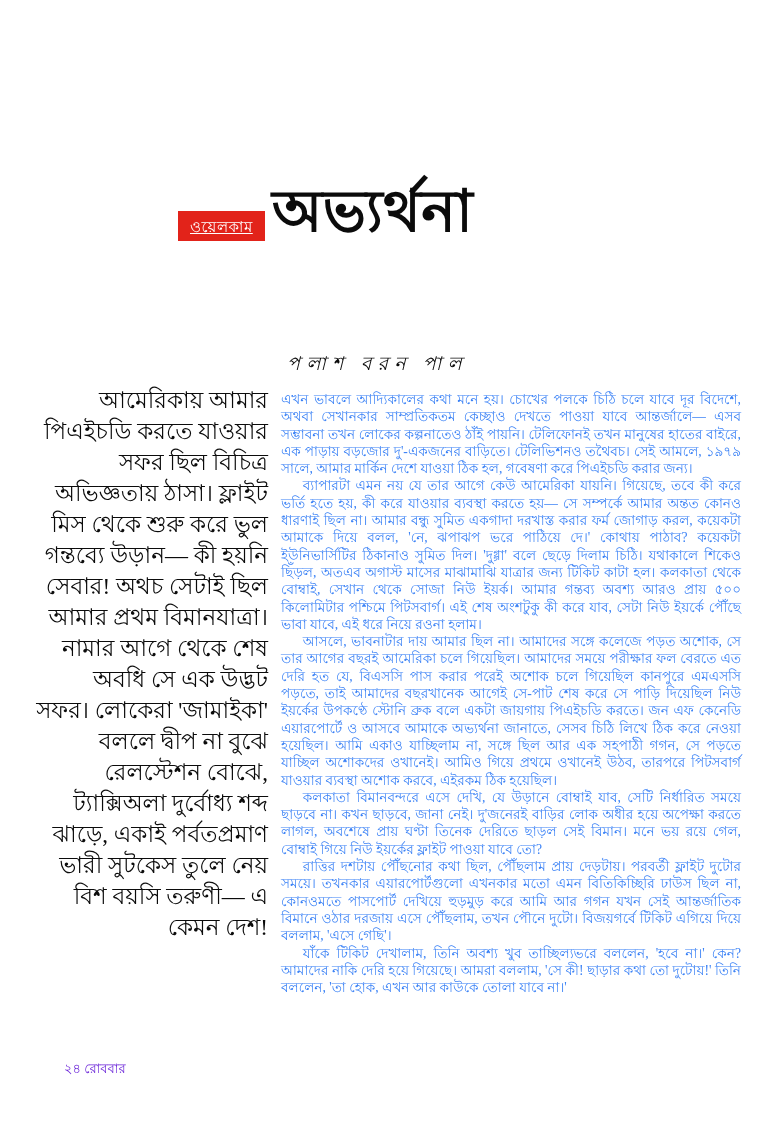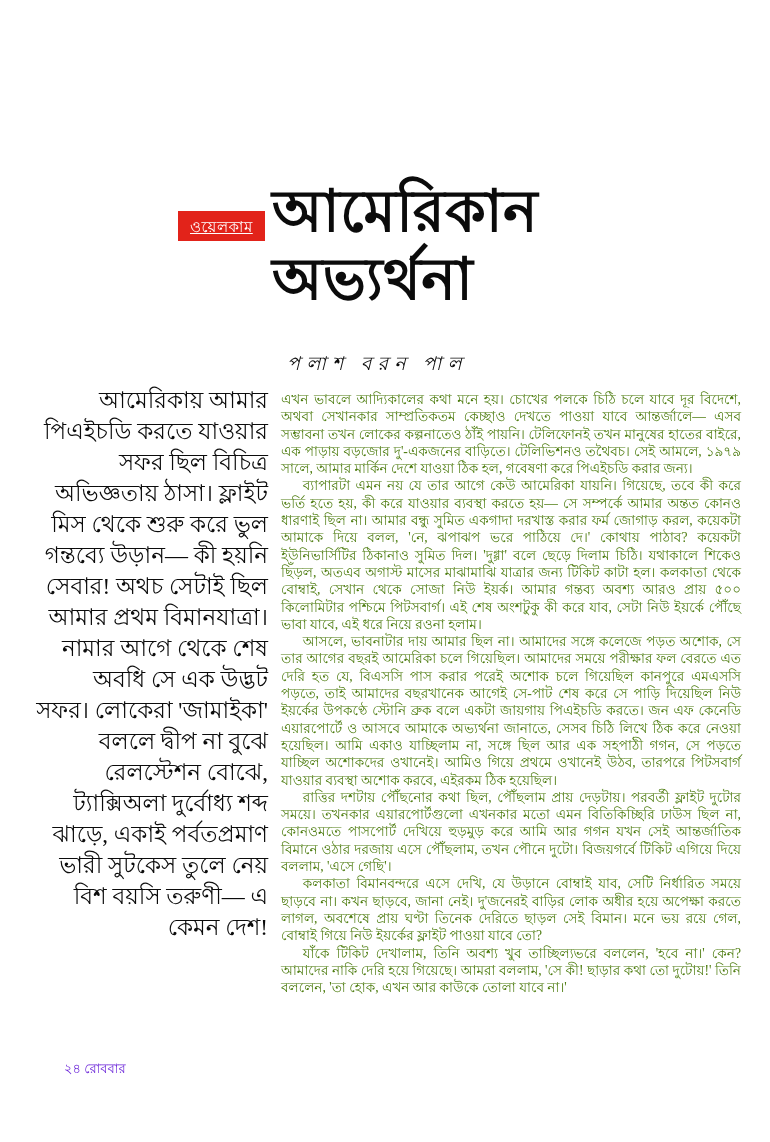--- a/index.html
+++ b/index.html
@@ -61,21 +61,21 @@
     margin-top: 38px;
   }
   .body-col {
     position: absolute;
     left: 281px;
     top: 391px;
     width: 460px;
     font-size: 13.6px;
     line-height: 17.3px;
     text-align: justify;
-    color: #4d7c0f;
+    color: #3b82f6;
   }
   .body-col p {
     margin: 0;
     padding: 0;
   }
   .body-col p + p {
     text-indent: 1.6em;
   }
   .footer {
     position: absolute;
@@ -88,32 +88,31 @@
 </head>
 <body>
 
 <div class="page">
 
   <div class="kicker">
     <span>ওয়েলকাম</span>
   </div>
 
   <h1 class="headline" style="margin:0;">
-    <div>আমেরিকান</div>
     <div>অভ্যর্থনা</div>
   </h1>
 
   <div class="author">পলাশ বরন পাল</div>
 
   <div class="pull-quote">আমেরিকায় আমার পিএইচডি করতে যাওয়ার সফর ছিল বিচিত্র অভিজ্ঞতায় ঠাসা। ফ্লাইট মিস থেকে শুরু করে ভুল গন্তব্যে উড়ান— কী হয়নি সেবার! অথচ সেটাই ছিল আমার প্রথম বিমানযাত্রা। নামার আগে থেকে শেষ অবধি সে এক উদ্ভট সফর। লোকেরা 'জামাইকা' বললে দ্বীপ না বুঝে রেলস্টেশন বোঝে, ট্যাক্সিঅলা দুর্বোধ্য শব্দ ঝাড়ে, একাই পর্বতপ্রমাণ ভারী সুটকেস তুলে নেয় বিশ বয়সি তরুণী— এ কেমন দেশ!</div>
 
   <div class="body-col">
     <p>এখন ভাবলে আদ্যিকালের কথা মনে হয়। চোখের পলকে চিঠি চলে যাবে দূর বিদেশে, অথবা সেখানকার সাম্প্রতিকতম কেচ্ছাও দেখতে পাওয়া যাবে আন্তর্জালে— এসব সম্ভাবনা তখন লোকের কল্পনাতেও ঠাঁই পায়নি। টেলিফোনই তখন মানুষের হাতের বাইরে, এক পাড়ায় বড়জোর দু'-একজনের বাড়িতে। টেলিভিশনও তথৈবচ। সেই আমলে, ১৯৭৯ সালে, আমার মার্কিন দেশে যাওয়া ঠিক হল, গবেষণা করে পিএইচডি করার জন্য।</p>
     <p>ব্যাপারটা এমন নয় যে তার আগে কেউ আমেরিকা যায়নি। গিয়েছে, তবে কী করে ভর্তি হতে হয়, কী করে যাওয়ার ব্যবস্থা করতে হয়— সে সম্পর্কে আমার অন্তত কোনও ধারণাই ছিল না। আমার বন্ধু সুমিত একগাদা দরখাস্ত করার ফর্ম জোগাড় করল, কয়েকটা আমাকে দিয়ে বলল, 'নে, ঝপাঝপ ভরে পাঠিয়ে দে।' কোথায় পাঠাব? কয়েকটা ইউনিভার্সিটির ঠিকানাও সুমিত দিল। 'দুগ্গা' বলে ছেড়ে দিলাম চিঠি। যথাকালে শিকেও ছিঁড়ল, অতএব অগাস্ট মাসের মাঝামাঝি যাত্রার জন্য টিকিট কাটা হল। কলকাতা থেকে বোম্বাই, সেখান থেকে সোজা নিউ ইয়র্ক। আমার গন্তব্য অবশ্য আরও প্রায় ৫০০ কিলোমিটার পশ্চিমে পিটসবার্গ। এই শেষ অংশটুকু কী করে যাব, সেটা নিউ ইয়র্কে পৌঁছে ভাবা যাবে, এই ধরে নিয়ে রওনা হলাম।</p>
     <p>আসলে, ভাবনাটার দায় আমার ছিল না। আমাদের সঙ্গে কলেজে পড়ত অশোক, সে তার আগের বছরই আমেরিকা চলে গিয়েছিল। আমাদের সময়ে পরীক্ষার ফল বেরতে এত দেরি হত যে, বিএসসি পাস করার পরেই অশোক চলে গিয়েছিল কানপুরে এমএসসি পড়তে, তাই আমাদের বছরখানেক আগেই সে-পাট শেষ করে সে পাড়ি দিয়েছিল নিউ ইয়র্কের উপকণ্ঠে স্টোনি ব্রুক বলে একটা জায়গায় পিএইচডি করতে। জন এফ কেনেডি এয়ারপোর্টে ও আসবে আমাকে অভ্যর্থনা জানাতে, সেসব চিঠি লিখে ঠিক করে নেওয়া হয়েছিল। আমি একাও যাচ্ছিলাম না, সঙ্গে ছিল আর এক সহপাঠী গগন, সে পড়তে যাচ্ছিল অশোকদের ওখানেই। আমিও গিয়ে প্রথমে ওখানেই উঠব, তারপরে পিটসবার্গ যাওয়ার ব্যবস্থা অশোক করবে, এইরকম ঠিক হয়েছিল।</p>
+    <p>কলকাতা বিমানবন্দরে এসে দেখি, যে উড়ানে বোম্বাই যাব, সেটি নির্ধারিত সময়ে ছাড়বে না। কখন ছাড়বে, জানা নেই। দু'জনেরই বাড়ির লোক অধীর হয়ে অপেক্ষা করতে লাগল, অবশেষে প্রায় ঘণ্টা তিনেক দেরিতে ছাড়ল সেই বিমান। মনে ভয় রয়ে গেল, বোম্বাই গিয়ে নিউ ইয়র্কের ফ্লাইট পাওয়া যাবে তো?</p>
     <p>রাত্তির দশটায় পৌঁছনোর কথা ছিল, পৌঁছলাম প্রায় দেড়টায়। পরবর্তী ফ্লাইট দুটোর সময়ে। তখনকার এয়ারপোর্টগুলো এখনকার মতো এমন বিতিকিচ্ছিরি ঢাউস ছিল না, কোনওমতে পাসপোর্ট দেখিয়ে হুড়মুড় করে আমি আর গগন যখন সেই আন্তর্জাতিক বিমানে ওঠার দরজায় এসে পৌঁছলাম, তখন পৌনে দুটো। বিজয়গর্বে টিকিট এগিয়ে দিয়ে বললাম, 'এসে গেছি'।</p>
-    <p>কলকাতা বিমানবন্দরে এসে দেখি, যে উড়ানে বোম্বাই যাব, সেটি নির্ধারিত সময়ে ছাড়বে না। কখন ছাড়বে, জানা নেই। দু'জনেরই বাড়ির লোক অধীর হয়ে অপেক্ষা করতে লাগল, অবশেষে প্রায় ঘণ্টা তিনেক দেরিতে ছাড়ল সেই বিমান। মনে ভয় রয়ে গেল, বোম্বাই গিয়ে নিউ ইয়র্কের ফ্লাইট পাওয়া যাবে তো?</p>
     <p>যাঁকে টিকিট দেখালাম, তিনি অবশ্য খুব তাচ্ছিল্যভরে বললেন, 'হবে না।' কেন? আমাদের নাকি দেরি হয়ে গিয়েছে। আমরা বললাম, 'সে কী! ছাড়ার কথা তো দুটোয়!' তিনি বললেন, 'তা হোক, এখন আর কাউকে তোলা যাবে না।'</p>
   </div>
 
   <div class="footer">২৪ রোববার</div>
 
 </div>
 
 </body></html>

